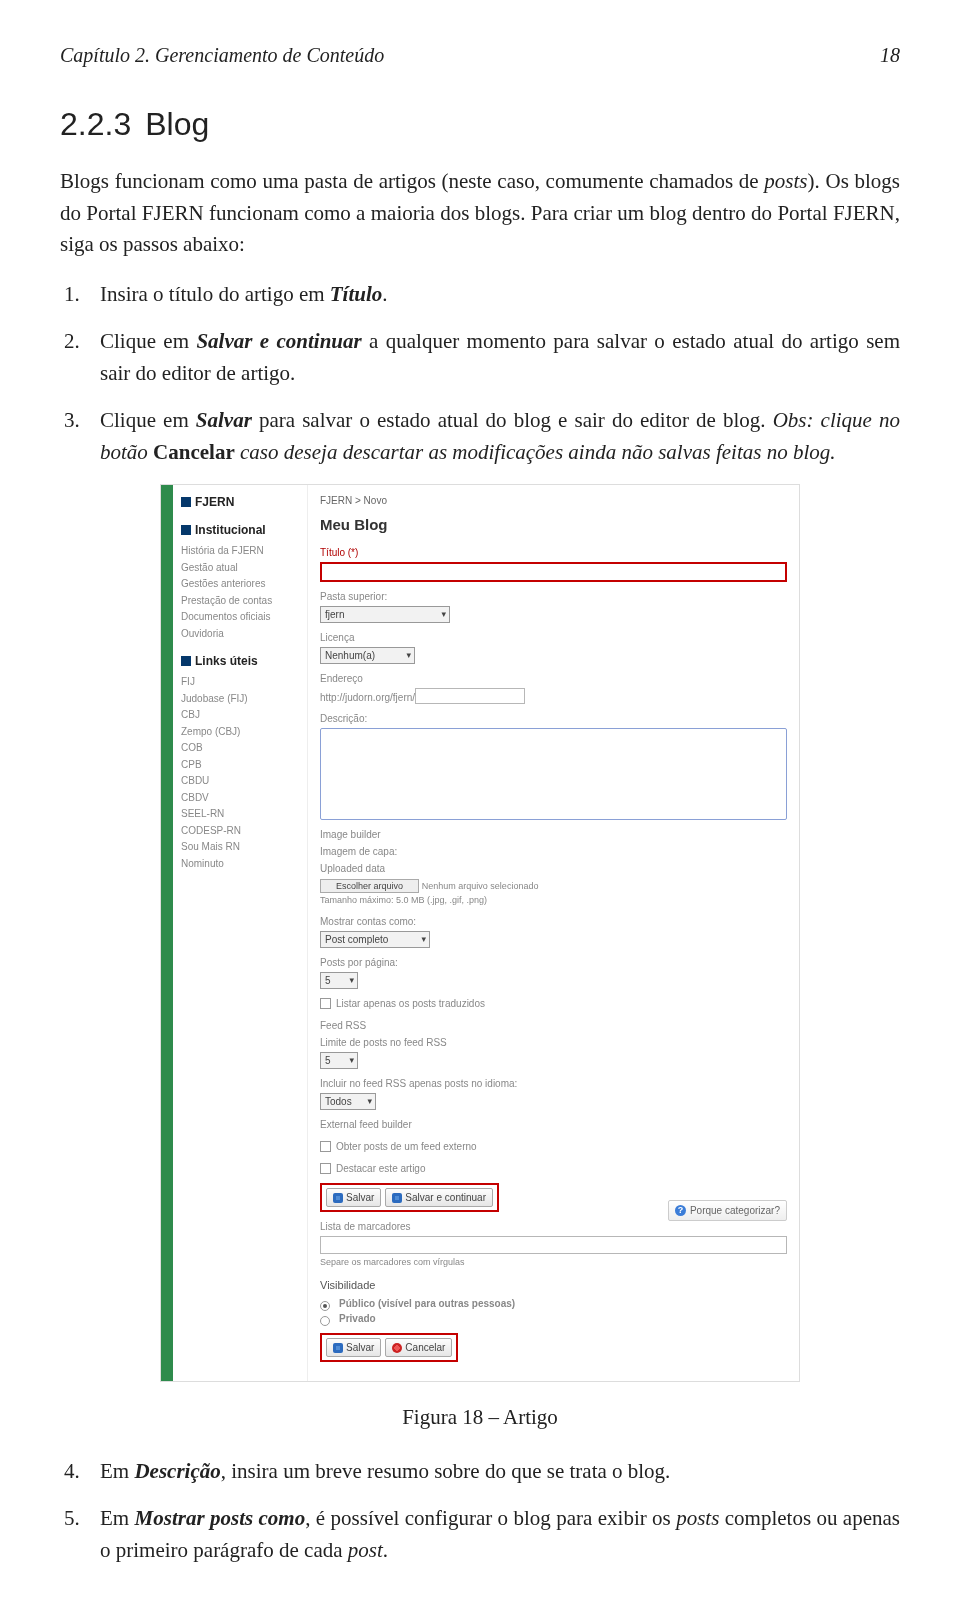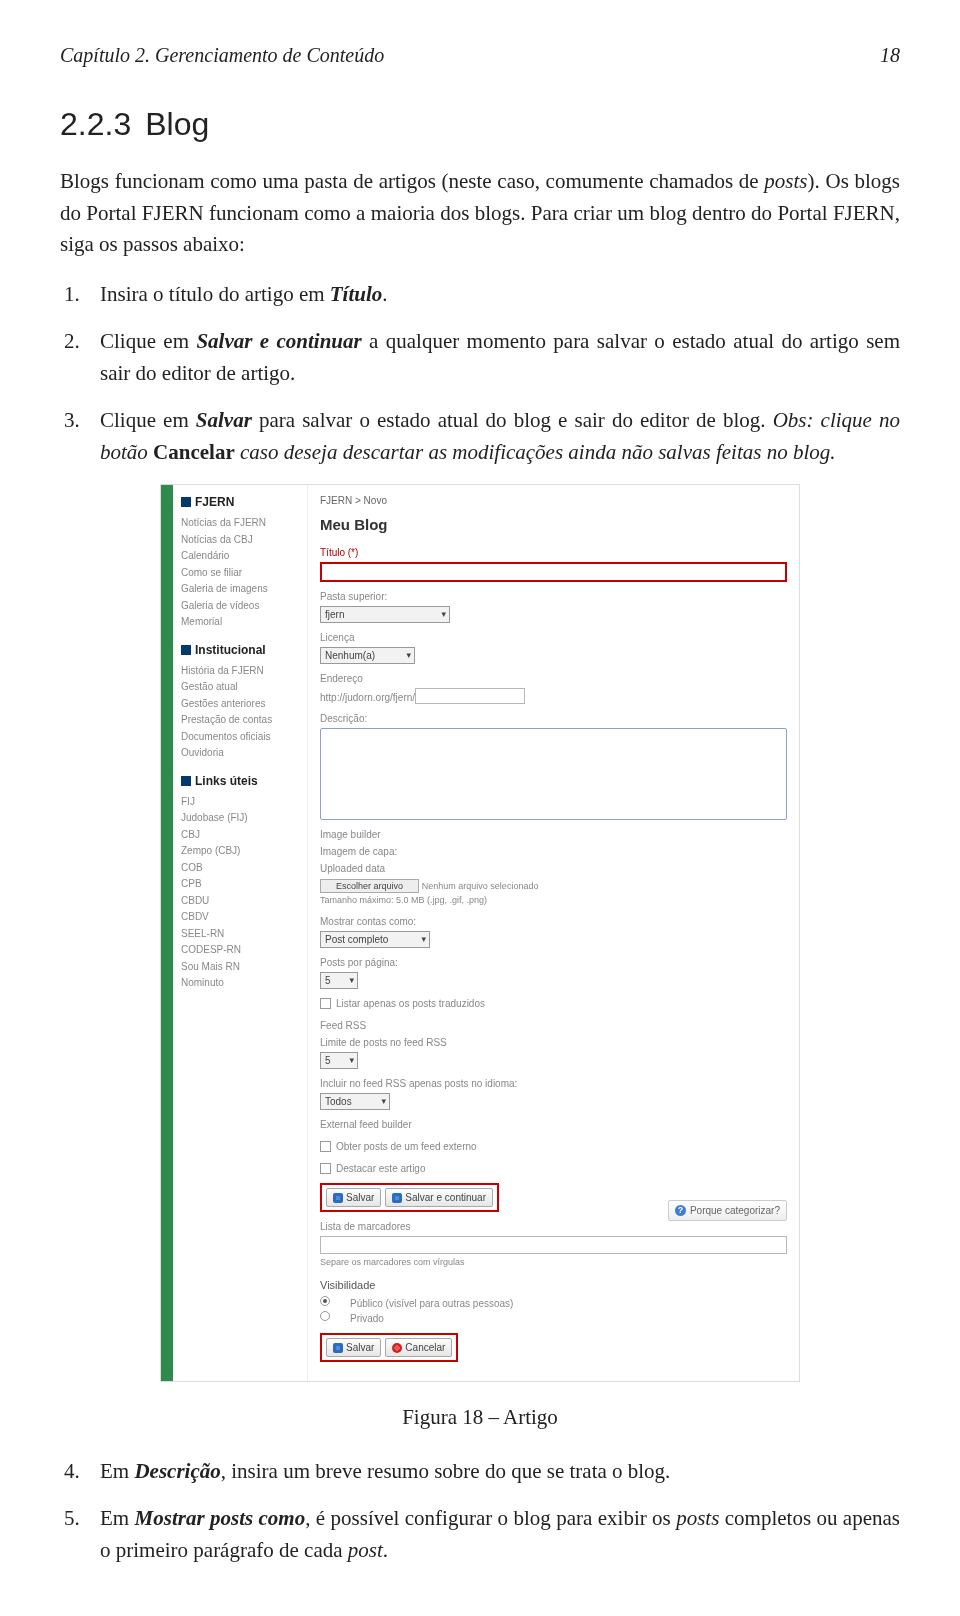--- a/index.html
+++ b/index.html
@@ -143,21 +143,21 @@
   }
   .ss-endereco { color:#888; }
   .ss-endereco input {
     border: 1px solid #b7b7b7; height: 16px; width: 110px;
   }
   .ss-tiny { font-size: 9px; color: #888; }
   .ss-checkbox-row { display: flex; align-items: center; gap: 5px; font-size: 10px; color: #888; }
   .ss-checkbox {
     width: 11px; height: 11px; border: 1px solid #999; background: #fff;
   }
-  .ss-radio-row { display: flex; align-items: flex-start; gap: 20px; font-size: 10px; color: #888; }
+  .ss-radio-row { display: flex; align-items: flex-end; gap: 9px; font-size: 10px; color: #888; font-weight: bold; }
   .ss-radio {
     width: 10px; height: 10px; border: 1px solid #999; border-radius: 50%; background: #fff;
     display: inline-flex; align-items: center; justify-content: center;
   }
   .ss-radio.checked::after {
     content: ""; width: 4px; height: 4px; border-radius: 50%; background: #555;
   }
   .ss-btn {
     display: inline-flex; align-items: center; gap: 3px;
     border: 1px solid #a9a9a9;
@@ -243,29 +243,20 @@
   </li>
 </ol>
 
 <div class="figure-wrap">
   <div class="screenshot">
     <div class="ss-greenbar"></div>
 
     <div class="ss-sidebar">
       <div class="ss-sb-group">
         <div class="ss-sb-title">FJERN</div>
-        <ul class="ss-sb-list">
-          <li>Notícias da FJERN</li>
-          <li>Notícias da CBJ</li>
-          <li>Calendário</li>
-          <li>Como se filiar</li>
-          <li>Galeria de imagens</li>
-          <li>Galeria de vídeos</li>
-          <li>Memorial</li>
-        </ul>
       </div>
       <div class="ss-sb-group">
         <div class="ss-sb-title">Institucional</div>
         <ul class="ss-sb-list">
           <li>História da FJERN</li>
           <li>Gestão atual</li>
           <li>Gestões anteriores</li>
           <li>Prestação de contas</li>
           <li>Documentos oficiais</li>
           <li>Ouvidoria</li>
@@ -344,21 +335,21 @@
       </div>
 
       <div class="ss-field">
         <span class="ss-label">Feed RSS</span>
         <span class="ss-label">Limite de posts no feed RSS</span>
         <span class="ss-select" style="width:38px">5</span>
       </div>
 
       <div class="ss-field">
         <span class="ss-label">Incluir no feed RSS apenas posts no idioma:</span>
-        <span class="ss-select" style="width:70px">Todos</span>
+        <span class="ss-select" style="width:56px">Todos</span>
       </div>
 
       <div class="ss-field">
         <span class="ss-label">External feed builder</span>
       </div>
       <div class="ss-field ss-checkbox-row">
         <span class="ss-checkbox"></span>
         <span>Obter posts de um feed externo</span>
       </div>
       <div class="ss-field ss-checkbox-row">

